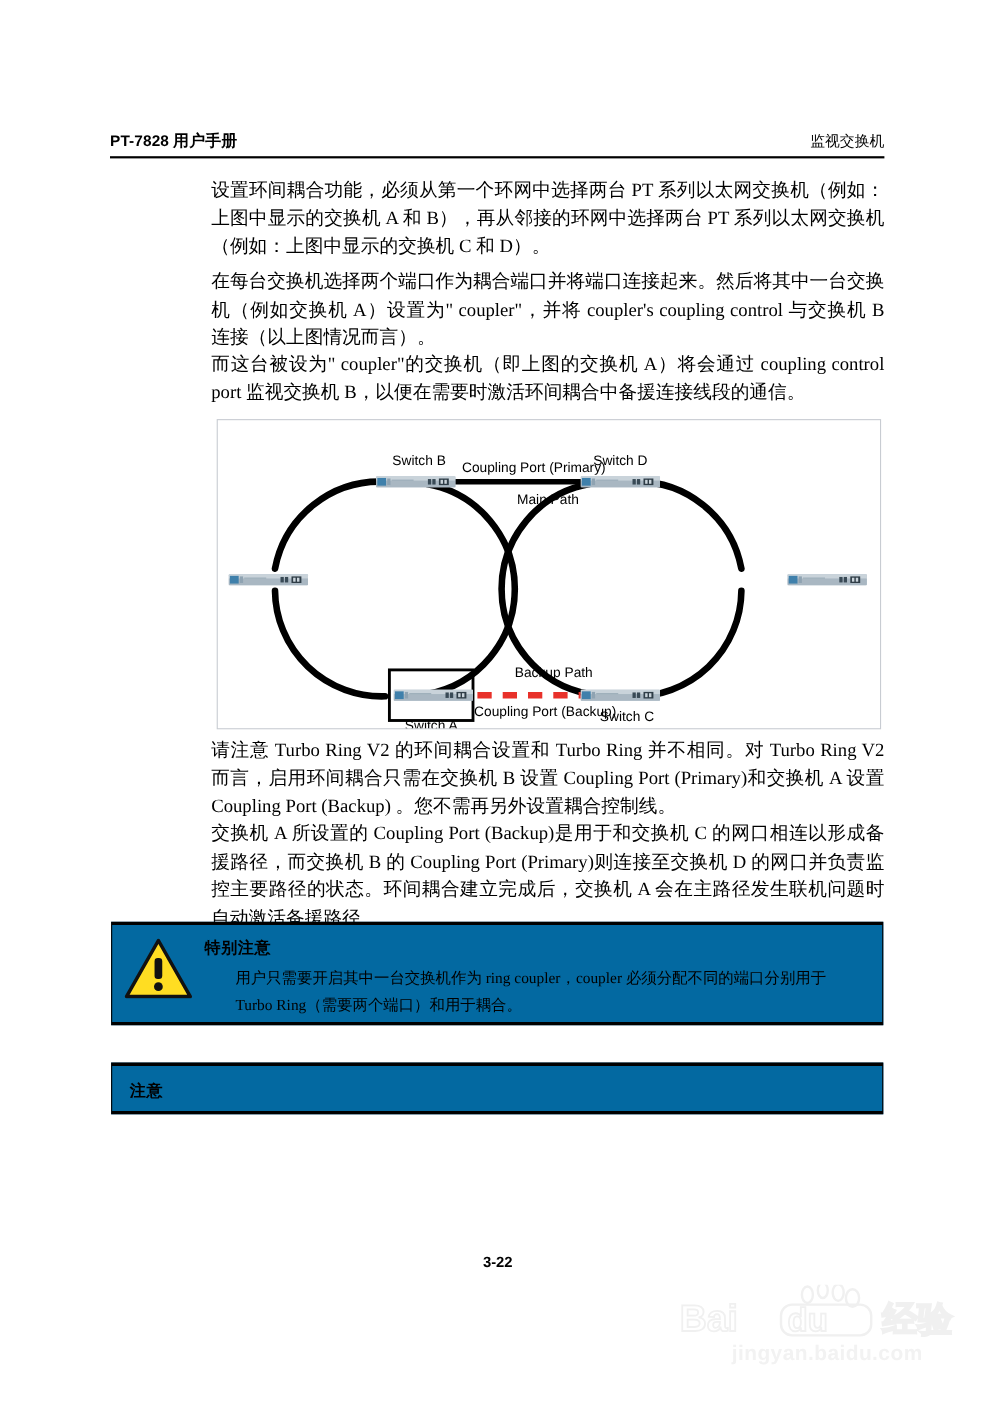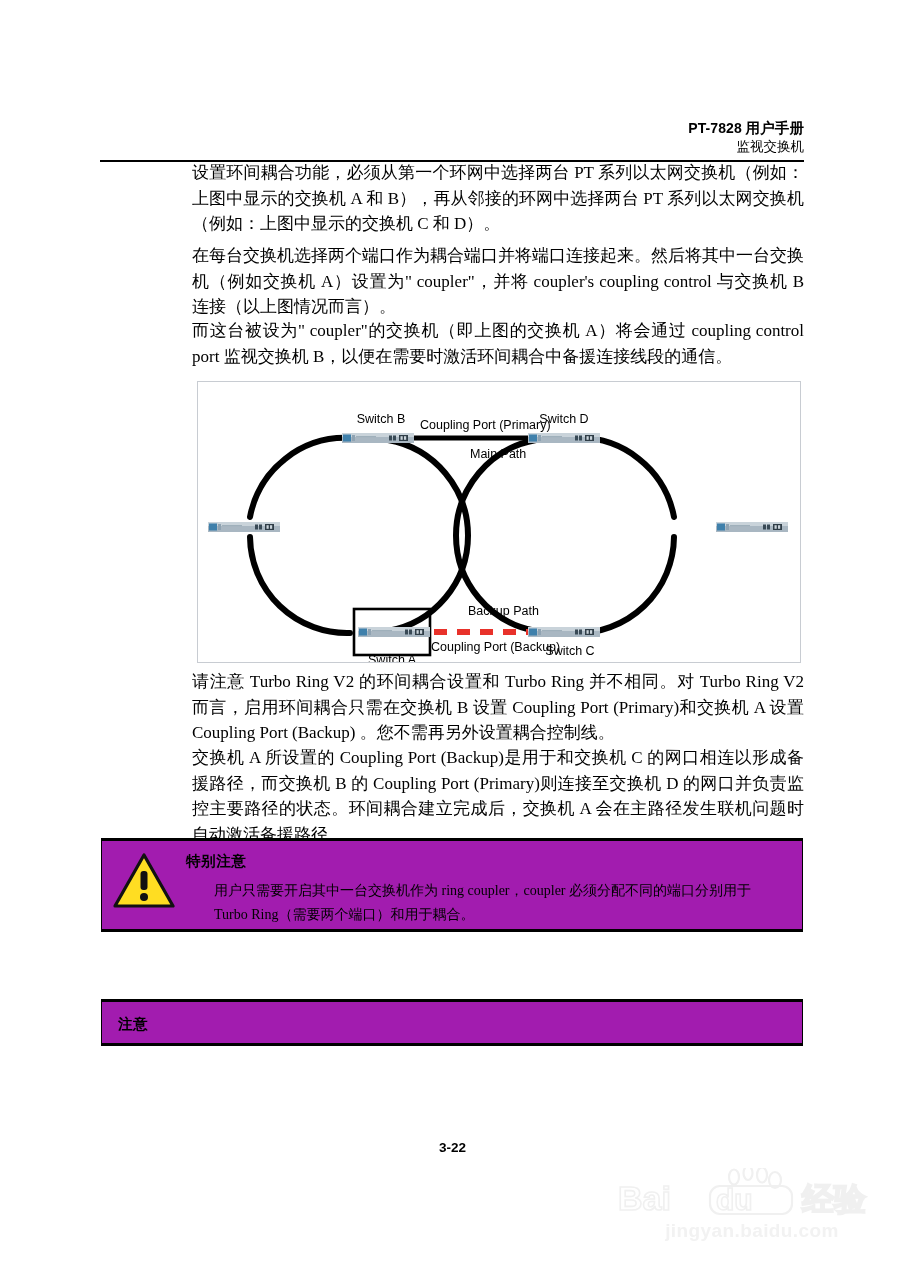--- a/index.html
+++ b/index.html
@@ -21,21 +21,20 @@
     position: absolute;
     left: 100px;
     top: 119px;
     width: 704px;
     display: flex;
     align-items: flex-end;
     justify-content: space-between;
     padding-bottom: 4px;
     border-bottom: 2px solid #000000;
     box-sizing: border-box;
-    flex-direction: column;
   }
   .hdr-left {
     font-size: 14.5px;
     letter-spacing: 0.1px;
     white-space: nowrap;
   }
   .hdr-left .model {
     font-family: "Liberation Sans", sans-serif;
     font-weight: bold;
     font-size: 14px;
@@ -101,24 +100,24 @@
   
   .notebox {
     position: absolute;
     left: 101px;
     width: 702px;
     border-top: 3px solid #000;
     border-bottom: 3px solid #000;
     border-left: 1.5px solid #000;
     border-right: 1.5px solid #000;
     box-sizing: border-box;
-    background: #a21caf;
+    background: #0369a1;
   }
   #attention-box { top: 838px; height: 94px; }
-  #note-box      { top: 966px; height: 47px; margin-top: 33px; }
+  #note-box      { top: 966px; height: 47px; }
 
   .warn-icon {
     position: absolute;
     left: 11px;
     top: 12px;
     width: 62px;
     height: 55px;
   }
   .attn-title {
     position: absolute;

